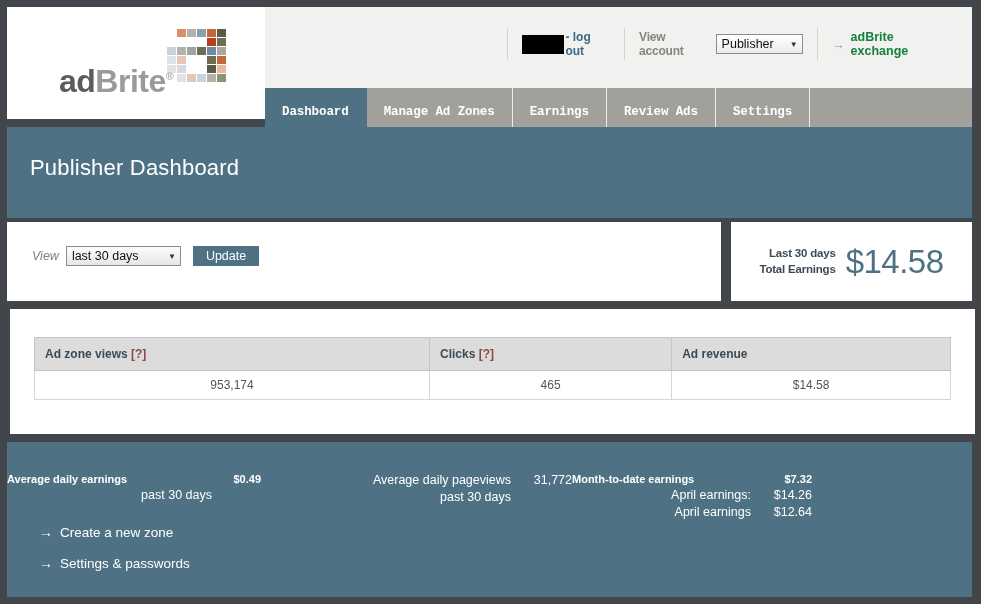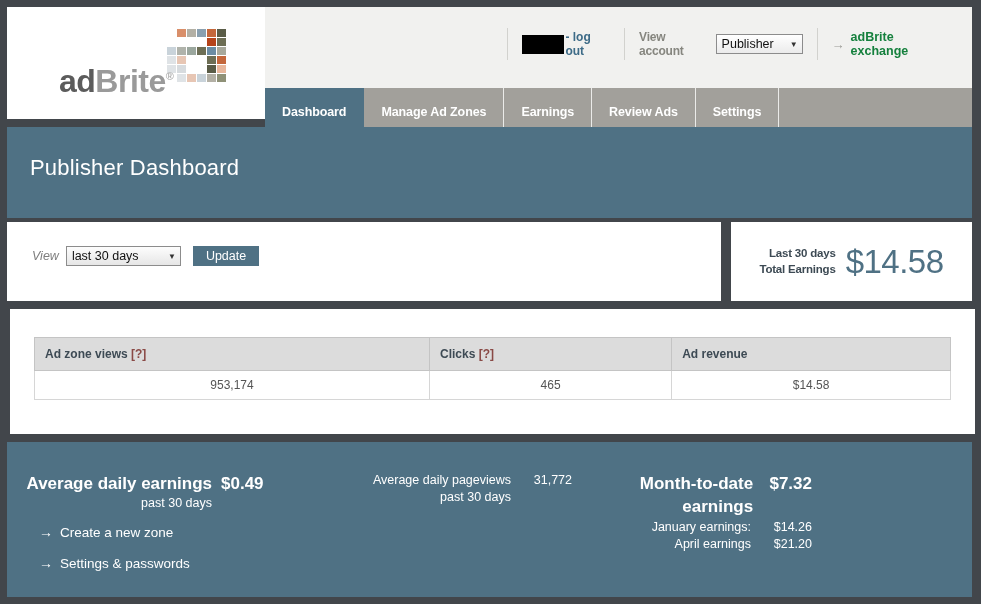--- a/index.html
+++ b/index.html
@@ -61,21 +61,21 @@
     height: 20px; padding: 0 4px 0 5px; width: 92px;
     display: flex; align-items: center; justify-content: space-between;
   }
   .acct-select .caret { font-size: 8px; color: #333; }
   .exch-arrow { color: #9b9b96; font-size: 13px; margin-right: 6px; }
   .exch-link { font-size: 12.5px; font-weight: bold; color: #15803d; text-decoration: none; }
 
   
   .nav {
     position: absolute; left: 258px; top: 81px; right: 0; height: 48px;
-    background: #a2a09b; display: flex; align-items: stretch;
+    background: #a2a09b; display: flex; align-items: stretch; font-family: Liberation Mono, monospace;
   }
   .nav-tab {
     display: flex; align-items: center; padding: 0 17px;
     font-size: 12.5px; font-weight: bold; color: #ffffff;
     border-right: 1px solid #ebebe9; letter-spacing: -0.1px;
   }
   .nav-tab.active { background: #4f7184; color: #ffffff; border-right: 1px solid #4f7184; }
   .nav-fill { flex: 1; }
 
   
@@ -148,21 +148,21 @@
   .bottom-panel {
     position: absolute; left: 7px; top: 442px; width: 965px; height: 155px;
     background: #4f7184;
   }
   .bp-cols { position: absolute; left: 0; top: 30px; width: 100%; display: flex; }
   .bp-col { color: #ffffff; }
   .bp-col1 { width: 300px; }
   .bp-col2 { width: 265px; }
   .bp-col3 { width: 240px; }
   .bp-line { display: flex; justify-content: flex-end; font-size: 12.5px; line-height: 1.38; }
-  .bp-line.strong { font-weight: bold; font-size: 17px; }
+  .bp-line.strong { font-weight: bold; font-size: 11px; justify-content: space-between; }
   .bp-line .lbl { text-align: right; }
   .bp-line .val { display: inline-block; text-align: right; margin-left: 9px; }
   .bp-col1 .val { width: 40px; }
   .bp-col2 .val { width: 52px; }
   .bp-col3 .val { width: 52px; }
   .bp-col1 .bp-line { padding-right: 46px; }
   .bp-col2 .bp-line { padding-right: 0px; }
   .bp-col3 .bp-line { padding-right: 0px; }
 
   .bp-links { position: absolute; left: 32px; top: 82px; }
@@ -319,26 +319,26 @@
             <span class="lbl">past 30 days</span>
             <span class="val"></span>
           </div>
         </div>
       <div class="bp-col bp-col3" id="bp3">
           <div class="bp-line strong">
             <span class="lbl">Month-to-date earnings</span>
             <span class="val">$7.32</span>
           </div>
           <div class="bp-line">
-            <span class="lbl">January earnings:</span>
+            <span class="lbl">April earnings:</span>
             <span class="val">$14.26</span>
           </div>
           <div class="bp-line">
             <span class="lbl">April earnings</span>
-            <span class="val">$21.20</span>
+            <span class="val">$12.64</span>
           </div>
         </div>
     </div>
     <div class="bp-links" id="bplinks">
         <a class="bp-link" href="#">
           <span class="arr">→</span>
           <span>Create a new zone</span>
         </a>
         <a class="bp-link" href="#">
           <span class="arr">→</span>

